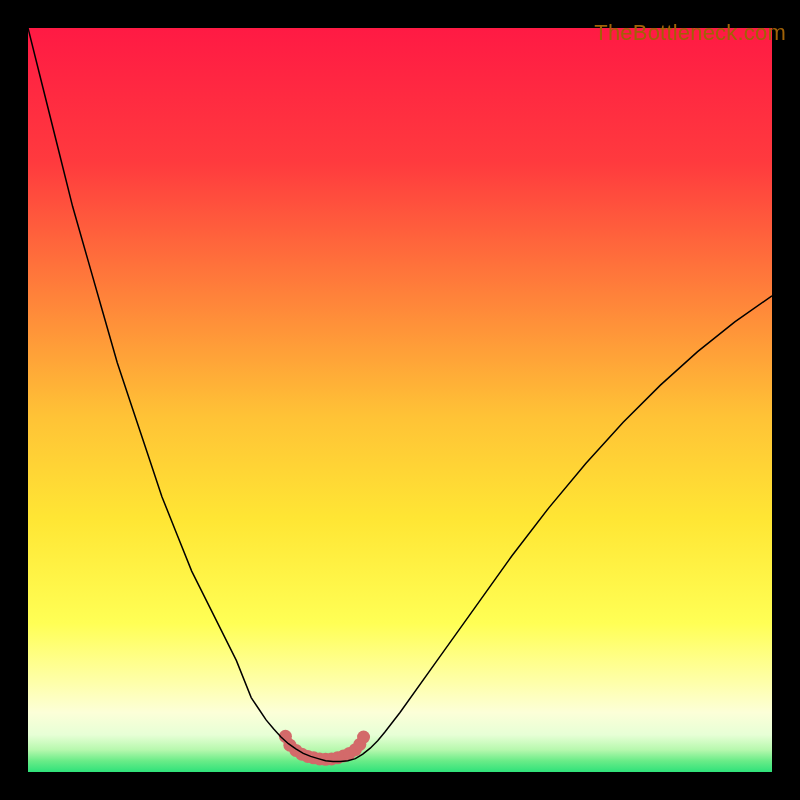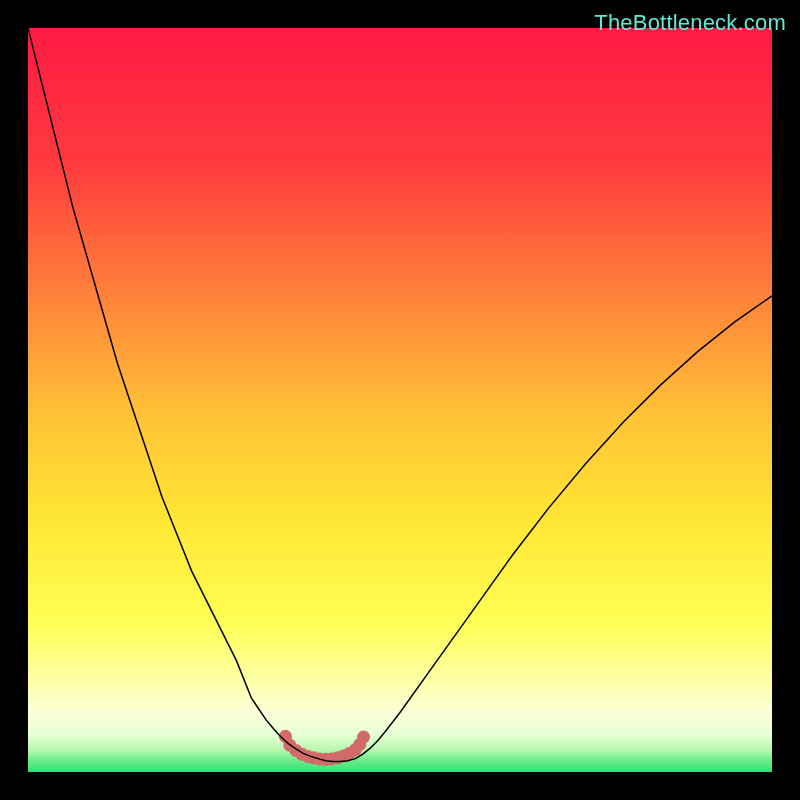--- a/index.html
+++ b/index.html
@@ -18,23 +18,23 @@
   }
   .plot {
     position: absolute;
     left: 28px;
     top: 28px;
     width: 744px;
     height: 744px;
   }
   .watermark {
     position: absolute;
-    top: 10px;
+    top: 20px;
     right: 14px;
-    color: #5eead4;
+    color: #a16207;
     font-size: 22px;
     font-weight: 500;
     letter-spacing: 0.2px;
     pointer-events: none;
   }
 </style>
 </head>
 <body>
 
 <div class="frame">

